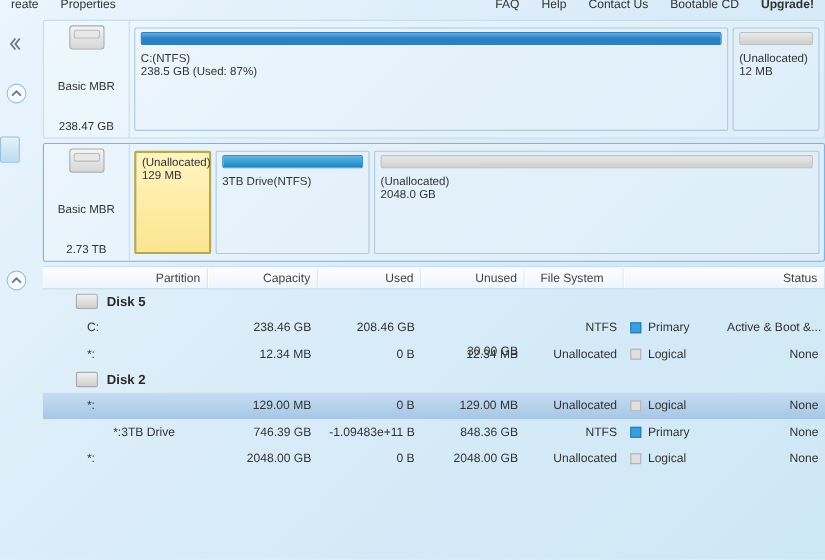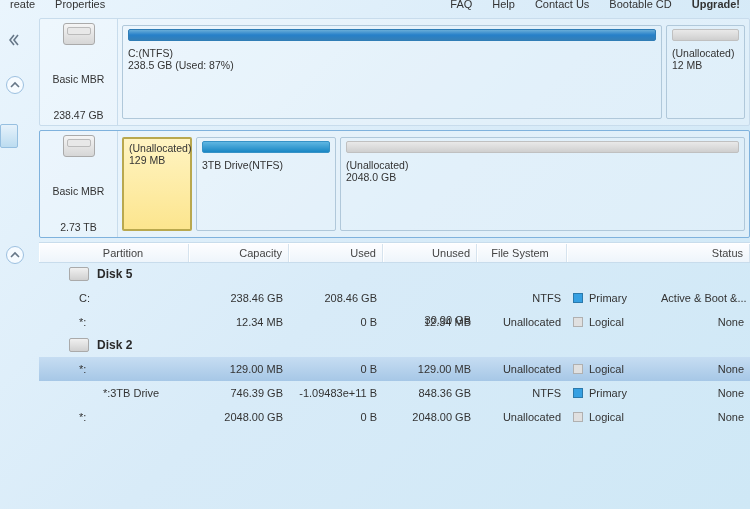--- a/index.html
+++ b/index.html
@@ -29,21 +29,21 @@
   .partblock .bar { height: 12px; border-radius: 2px; margin-bottom: 6px; }
   .bar.blue { background: linear-gradient(#69add8, #2780c9 50%, #347fb7); border: 1px solid #2f7db6; }
   .bar.grey { background: linear-gradient(#e9e9e9,#cfcfcf); border: 1px solid #c0c0c0; }
   .bar.teal { background: linear-gradient(#5fb6e2,#1a87c4); border: 1px solid #3692c6; }
   .partblock.unalloc-sel { background: linear-gradient(#fff4c2,#fce58e); border: 2px solid #b9a84e; }
   .p-label { font-size: 10.5px; color: #333; line-height: 12px; }
   .p-sub { font-size: 10.5px; color: #333; line-height: 12px; }
   .table { margin-top: 4px; border-top: 1px solid #c8dcec; }
   .thead { display: flex; background: linear-gradient(#fdfdff,#eef5fb); border-bottom: 1px solid #c8dcec; border-top: 1px solid #fff; }
   .th { padding: 3px 6px; font-size: 11px; color: #444; border-right: 1px solid #d6e3ee; border-left: 1px solid #fff; }
-  .col-part { width: 150px; padding-left: 24px; text-align: center; }
+  .col-part { width: 150px; padding-left: 24px; text-align: right; }
   .col-cap { width: 100px; text-align: right; }
   .col-used { width: 94px; text-align: right; }
   .col-unused { width: 94px; text-align: right; }
   .col-fs { width: 90px; text-align: center; padding-right: 10px;}
   .col-type { width: 88px; text-align: left; }
   .col-status { flex: 1; text-align: right; }
   .tbody .group { display: flex; align-items: center; padding: 4px 4px 4px 30px; font-weight: bold; font-size: 12px; color: #2a2a2a; border-bottom: 1px dotted rgba(0,0,0,0); }
   .group .gicon { width: 20px; height: 14px; background: linear-gradient(#f0f0f0,#d0d0d0); border: 1px solid #aaa; border-radius: 2px; margin-right: 8px; }
   .tr { display: flex; align-items: center; height: 24px; }
   .tr .td { padding: 0 6px; font-size: 11px; color: #333; overflow: hidden; white-space: nowrap; }

